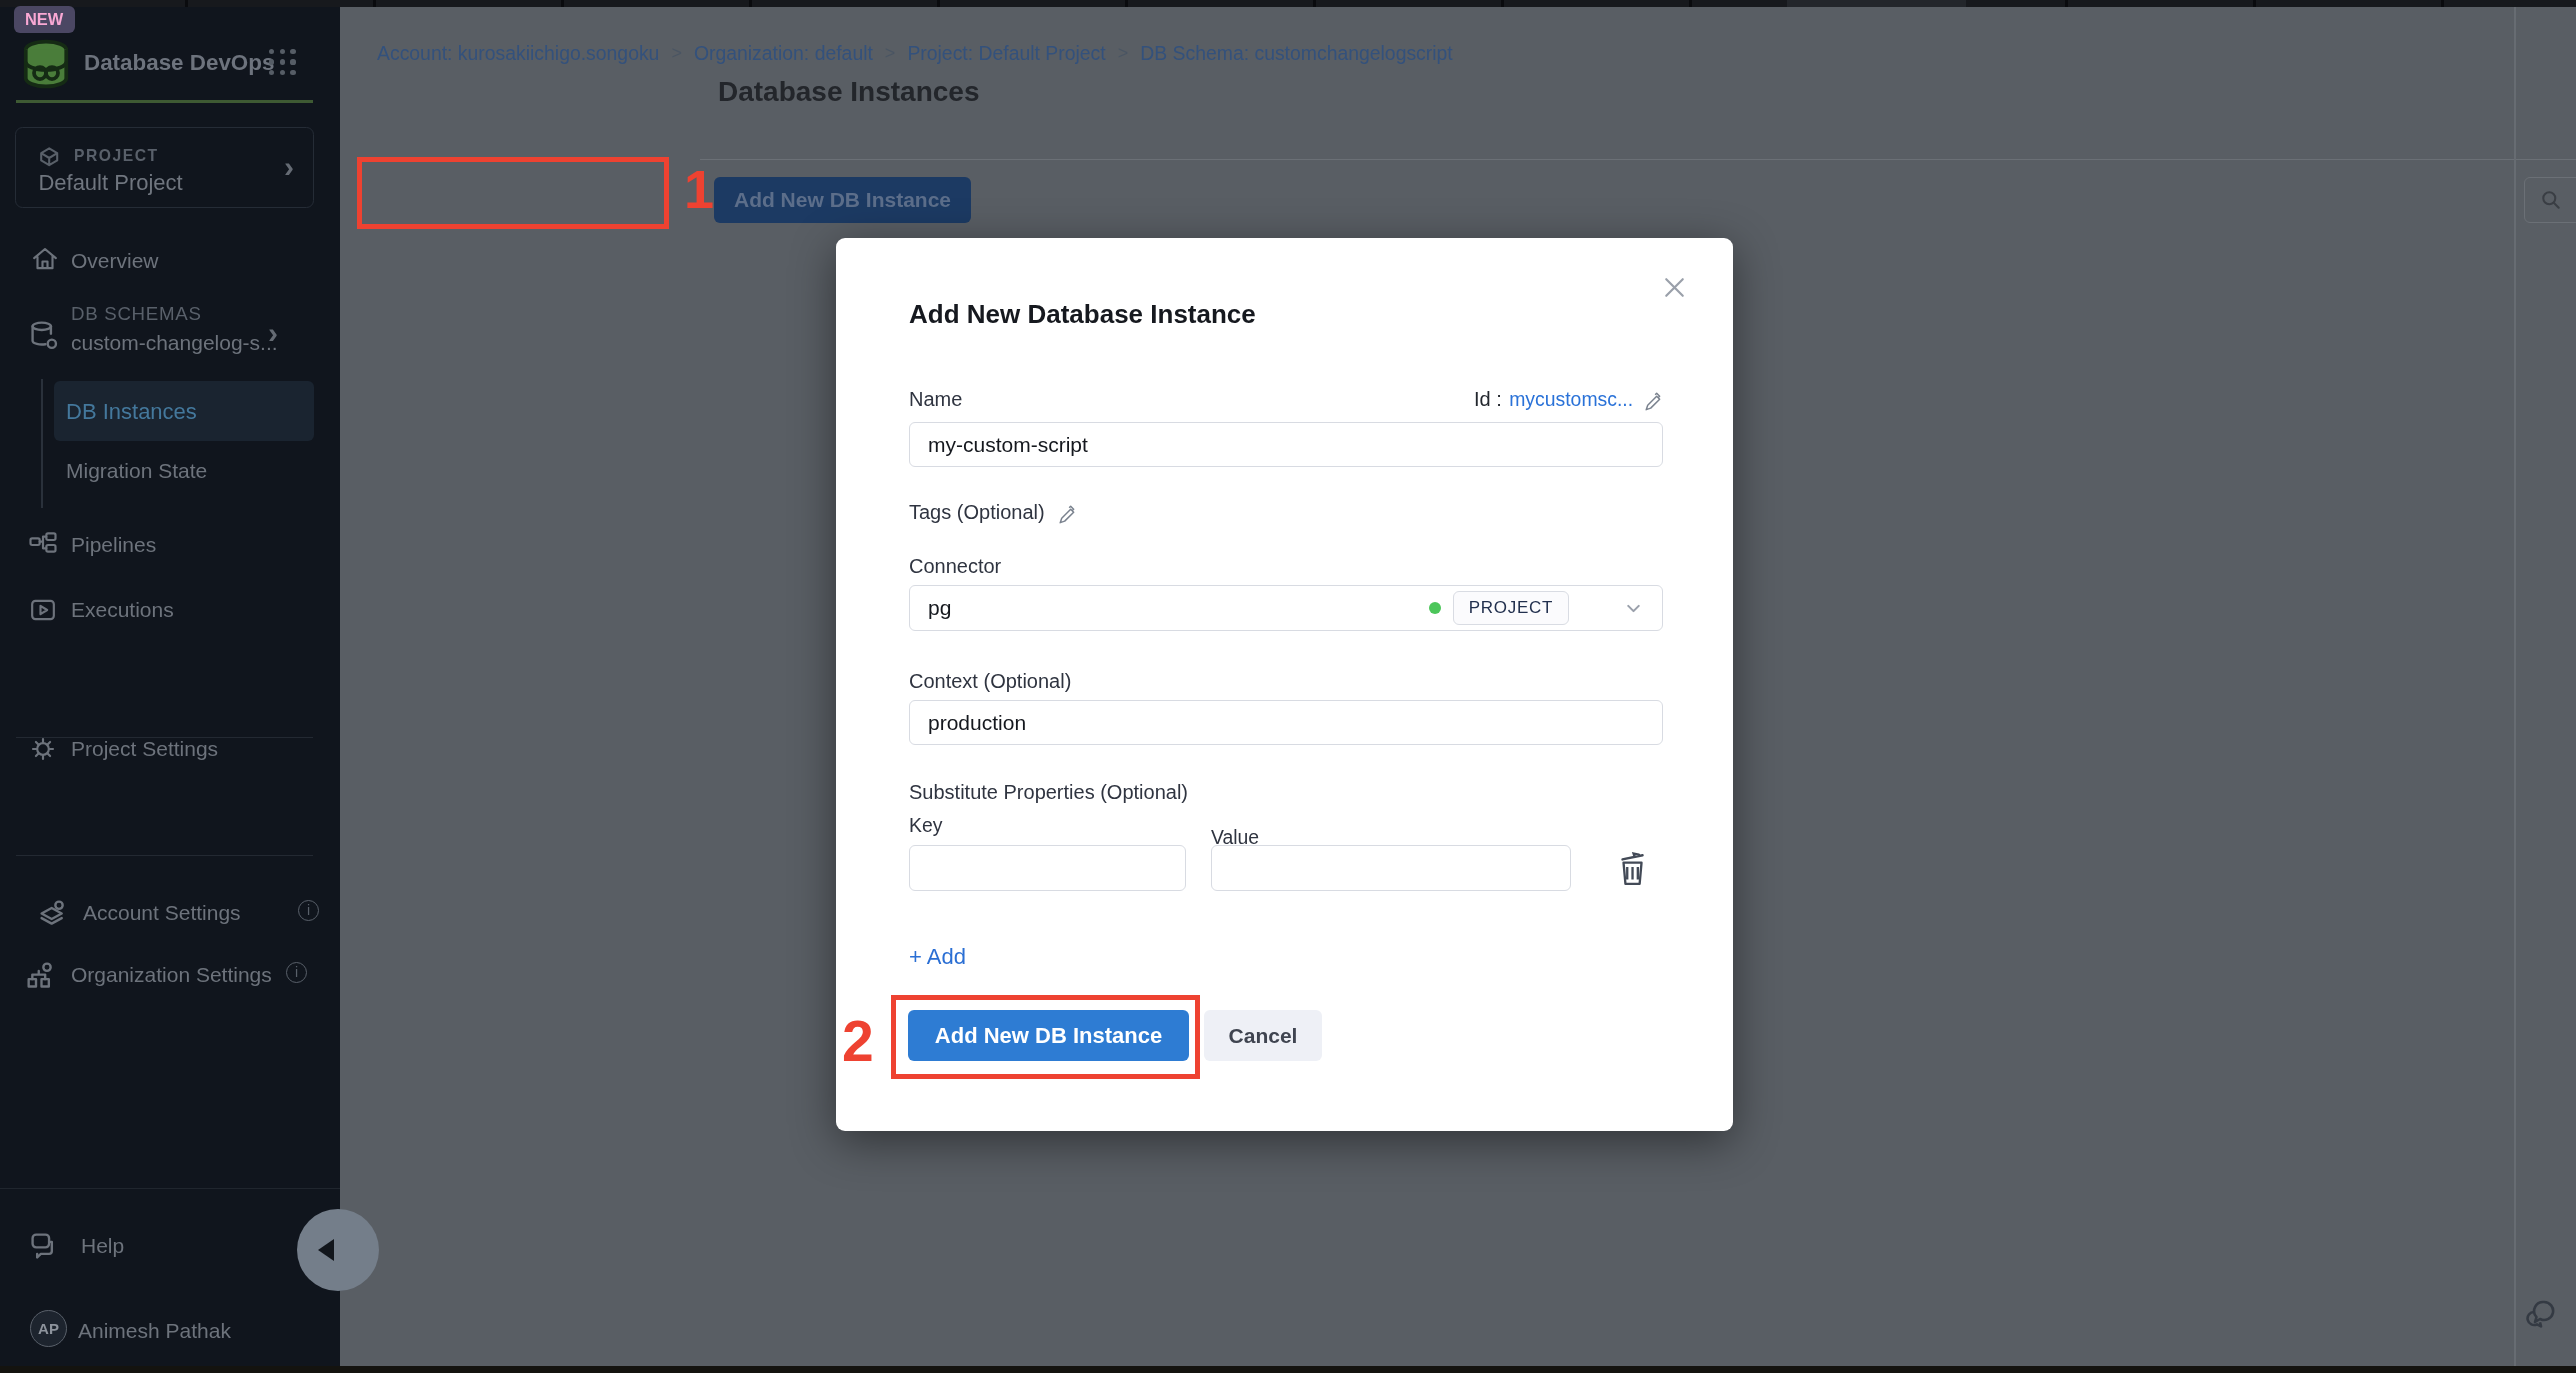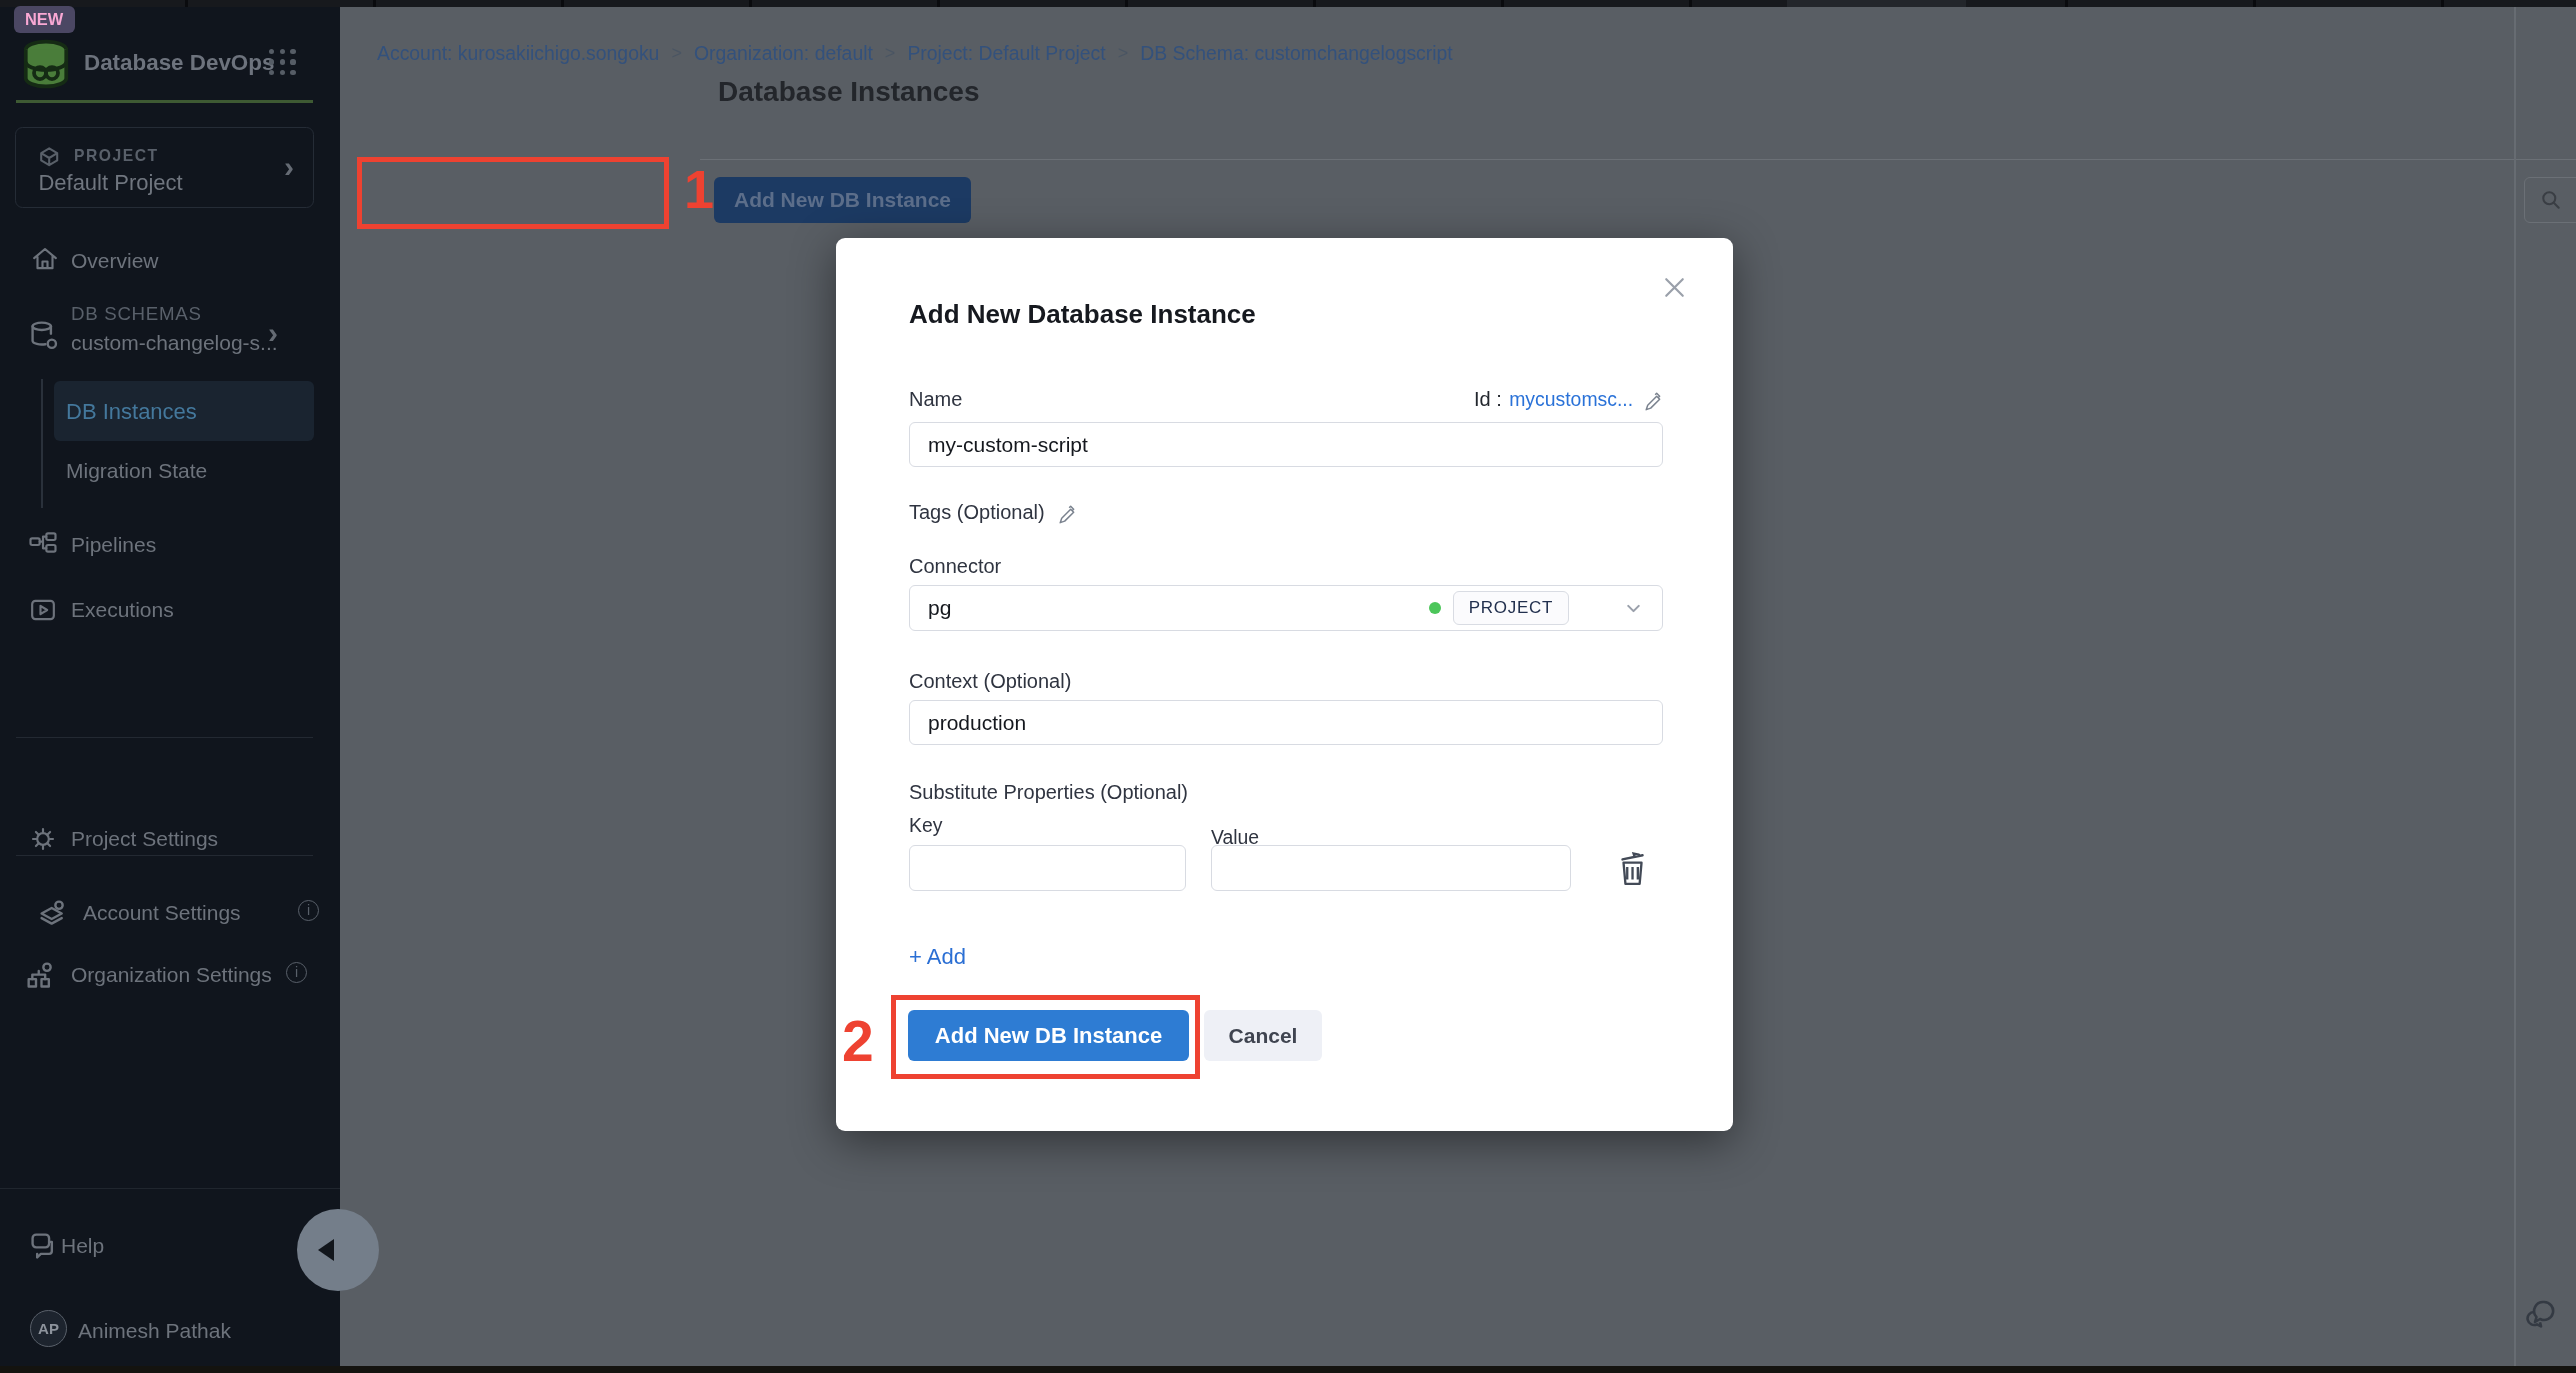--- a/index.html
+++ b/index.html
@@ -167,21 +167,21 @@
       <svg class="abs" style="left:28px;top:6px;" width="30" height="30" viewBox="0 0 36 36">
         <rect class="ic" x="5" y="7" width="26" height="22" rx="4"></rect>
         <path class="ic" d="M15 13 l8 5 l-8 5 z"></path>
       </svg>
       <div class="abs side-label" style="left:71px;top:9px;">Executions</div>
     </div>
 
 
     <div class="abs side-divider" style="top:730px;"></div>
 
-    <div class="abs" style="left:0;top:811px;width:285px;height:45px;">
+    <div class="abs" style="left:0;top:721px;width:285px;height:45px;">
       <svg class="abs" style="left:28px;top:6px;" width="30" height="30" viewBox="0 0 36 36">
         <circle class="ic" cx="18" cy="18" r="7"></circle>
         <path class="ic" d="M18 6 v4 M18 26 v4 M6 18 h4 M26 18 h4 M9.5 9.5 l3 3 M23.5 23.5 l3 3 M26.5 9.5 l-3 3 M12.5 23.5 l-3 3"></path>
       </svg>
       <div class="abs side-label" style="left:71px;top:9px;">Project Settings</div>
     </div>
 
     <div class="abs side-divider" style="top:848px;"></div>
 
     <div class="abs" style="left:12px;top:884px;width:340px;height:48px;">
@@ -206,21 +206,21 @@
     </div>
 
     <div class="abs" style="left:0;top:1181px;width:340px;height:1.5px;background:#20262e;"></div>
 
     <div class="abs" style="left:0;top:1217px;width:340px;height:48px;">
       <svg class="abs" style="left:28px;top:6px;" width="33" height="33" viewBox="0 0 36 36">
         <rect class="ic" x="5" y="5" width="18" height="14" rx="4" fill="#6d737c"></rect>
         <path d="M12 9 q2 -2 4 0 q1.5 2 -1.6 3.2 M14.2 15 v0.5" stroke="#10151d" stroke-width="2" fill="none" stroke-linecap="round"></path>
         <path class="ic" d="M23 13 h3 v10 a3 3 0 0 1 -3 3 h-9 l-4 4 v-4"></path>
       </svg>
-      <div class="abs side-label" style="left:61px;top:10.5px;">Help</div>
+      <div class="abs side-label" style="left:81px;top:10.5px;">Help</div>
     </div>
 
     <div class="abs" style="left:0;top:1293px;width:340px;height:60px;">
       <div class="avatar abs" style="left:30px;top:10.5px;">AP</div>
       <div class="abs side-label" style="left:78px;top:19.4px;">Animesh Pathak</div>
     </div>
   </div>
 
   <div class="abs collapse">
     <i></i>

